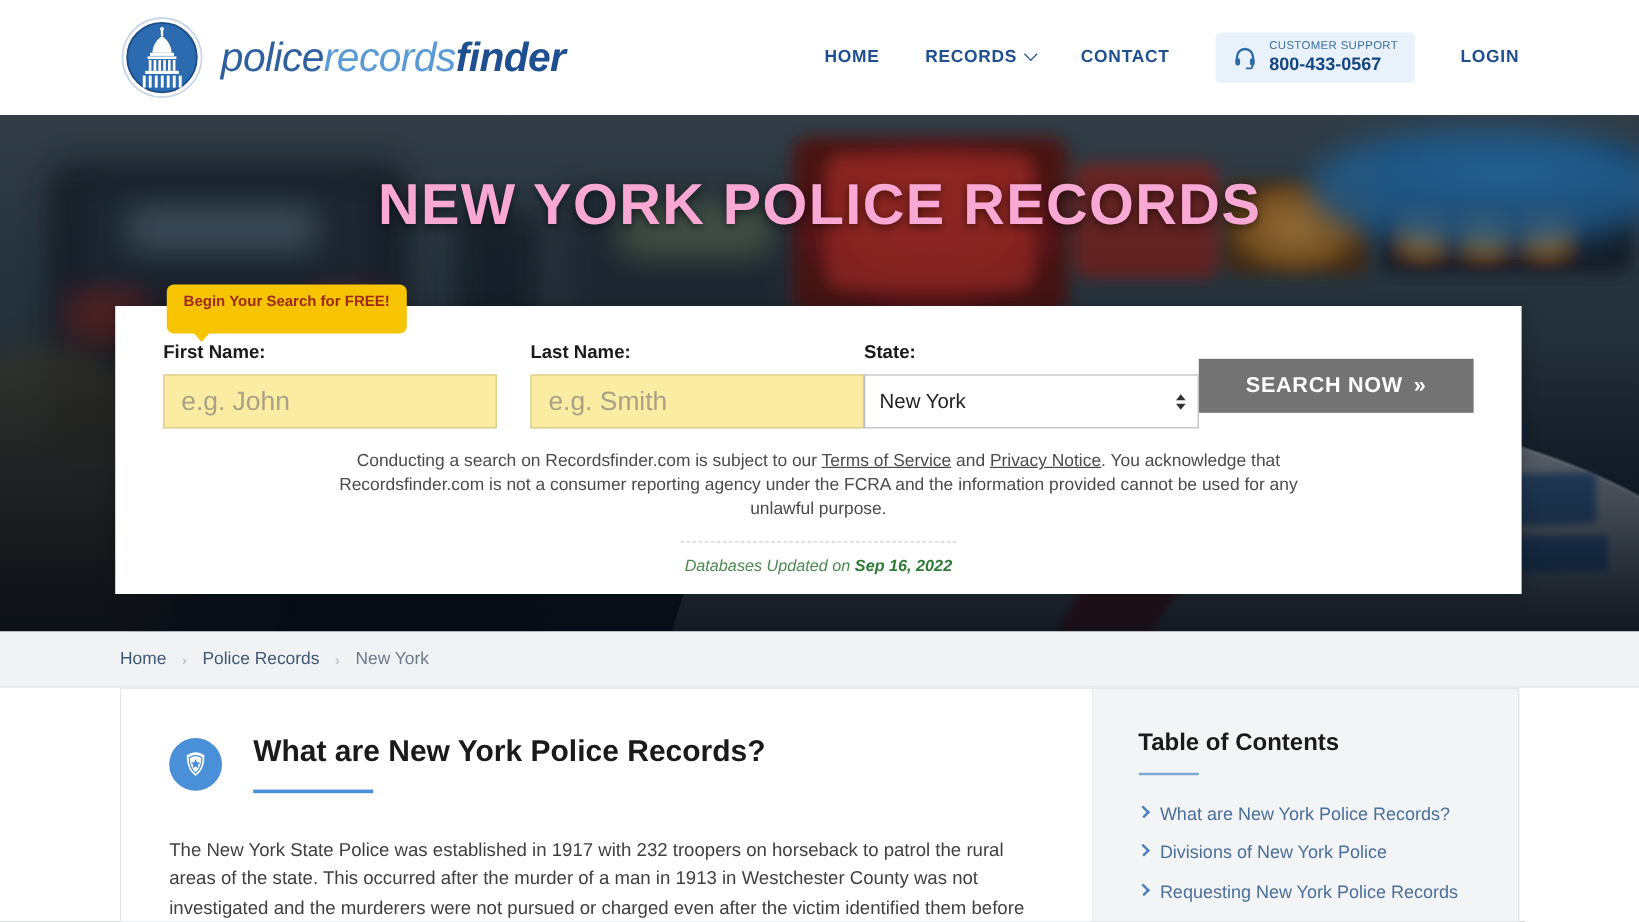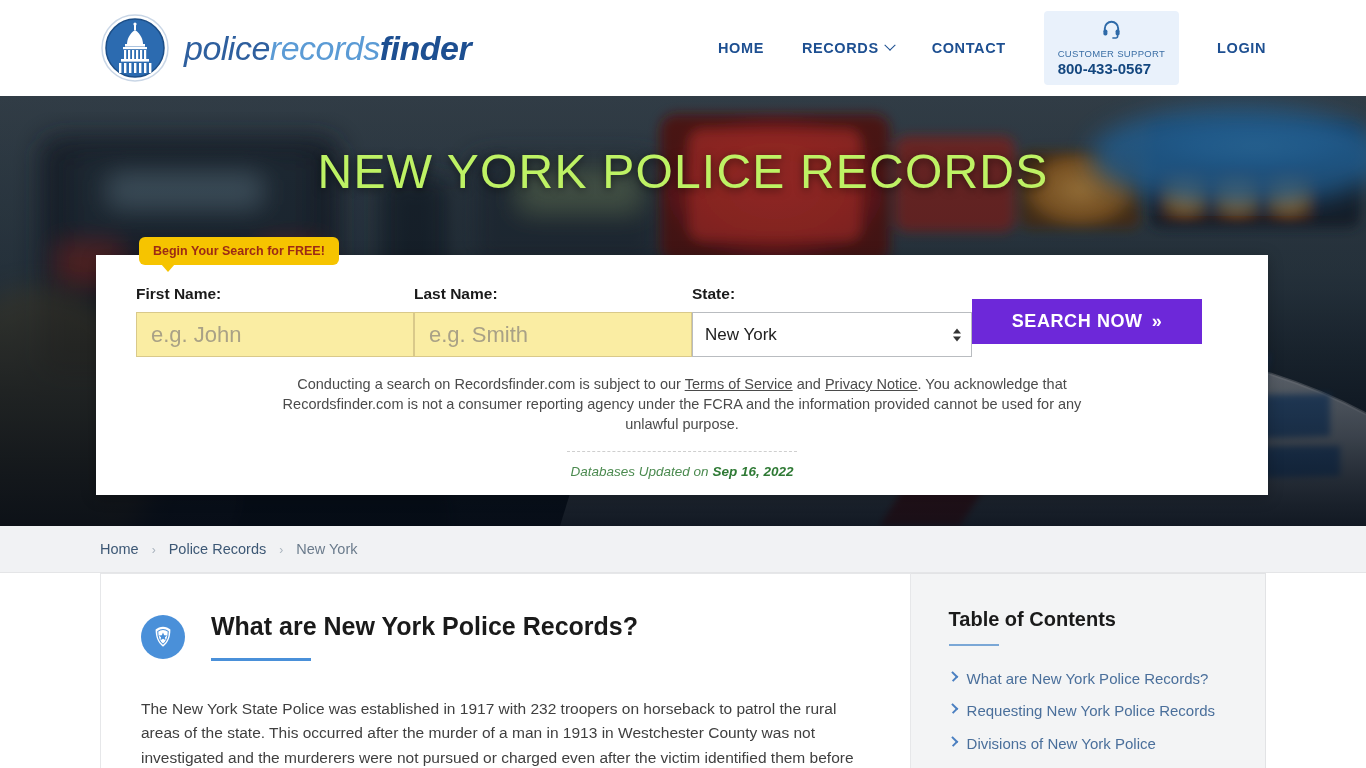--- a/index.html
+++ b/index.html
@@ -58,21 +58,20 @@
     transform: rotate(45deg) translate(-2px,-2px);
   }
   .support-box {
     background: #e9f1fb;
     border-radius: 4px;
     padding: 7px 14px;
     display: flex;
     align-items: center;
     gap: 10px;
     cursor: pointer;
-    flex-direction: column;
   }
   .headset { width: 21px; height: 21px; flex: 0 0 21px; }
   .support-label {
     font-size: 9.5px;
     letter-spacing: 0.3px;
     color: #3a6ea5;
     line-height: 1.15;
     white-space: nowrap;
   }
   .support-phone {
@@ -93,61 +92,61 @@
   .hero-photo { position: absolute; inset: 0; }
   .hero-overlay {
     position: absolute; inset: 0;
     background: linear-gradient(180deg, rgba(10,20,32,0.35) 0%, rgba(8,16,28,0.45) 45%, rgba(4,10,20,0.86) 100%);
   }
   .hero-title {
     position: absolute;
     top: 48px;
     left: 0; right: 0;
     text-align: center;
-    color: #bef264;
+    color: #f9a8d4;
     font-size: 48px;
-    font-weight: 400;
+    font-weight: 700;
     letter-spacing: 1.2px;
     text-shadow: 0 2px 8px rgba(0,0,0,.55);
   }
 
   
   .search-card {
     position: absolute;
     left: 96px; right: 98px;
     top: 159px;
     background: #ffffff;
     padding: 30px 40px 16px 40px;
     box-shadow: 0 2px 14px rgba(0,0,0,.25);
   }
   .free-badge {
     position: absolute;
     top: -18px; left: 43px;
     background: #f6c400;
     color: #9c2a14;
     font-size: 12.5px;
     font-weight: 700;
-    padding: 7px 14px 7px 14px;
+    padding: 7px 14px 20px 14px;
     border-radius: 6px;
     white-space: nowrap;
     cursor: default;
   }
   .free-badge::after {
     content: "";
     position: absolute;
     left: 22px; bottom: -7px;
     width: 0; height: 0;
     border-left: 7px solid transparent;
     border-right: 7px solid transparent;
     border-top: 8px solid #f6c400;
   }
   .form-row { display: flex; align-items: center; }
   .field { display: flex; flex-direction: column; }
   .field.first { width: 278px; }
-  .field.last  { width: 278px; }
+  .field.last  { width: 278px; margin-left: 28px; }
   .field.state { width: 280px; }
   .field-label {
     font-size: 15.5px;
     font-weight: 700;
     color: #1a1a1a;
     margin-bottom: 9px;
   }
   .text-input {
     height: 45px;
     border: 1px solid #d9c98a;
@@ -185,21 +184,21 @@
     width: 0; height: 0;
     border-left: 4px solid transparent;
     border-right: 4px solid transparent;
   }
   .spinner-arrows i.up   { border-bottom: 5px solid #333; }
   .spinner-arrows i.down { border-top: 5px solid #333; }
 
   .search-btn {
     width: 230px;
     height: 45px;
-    background: #6d28d9;
+    background: #737373;
     color: #ffffff;
     border: none;
     font-family: "Liberation Sans", sans-serif;
     font-size: 18px;
     font-weight: 700;
     letter-spacing: 0.6px;
     cursor: pointer;
     display: flex;
     align-items: center;
     justify-content: center;
@@ -587,25 +586,25 @@
   <aside class="toc-card">
     <h3 class="toc-title">Table of Contents</h3>
     <div class="toc-rule"></div>
     <ul class="toc-list">
       <li class="toc-item">
         <span class="toc-chev"></span>
         <a class="toc-link">What are New York Police Records?</a>
       </li>
       <li class="toc-item">
         <span class="toc-chev"></span>
-        <a class="toc-link">Requesting New York Police Records</a>
+        <a class="toc-link">Divisions of New York Police</a>
       </li>
       <li class="toc-item">
         <span class="toc-chev"></span>
-        <a class="toc-link">Divisions of New York Police</a>
+        <a class="toc-link">Requesting New York Police Records</a>
       </li>
       <li class="toc-item">
 
         <a class="toc-link">New York Arrest Records by Type of</a>
       </li>
     </ul>
   </aside>
 </main>
 
 </body></html>

